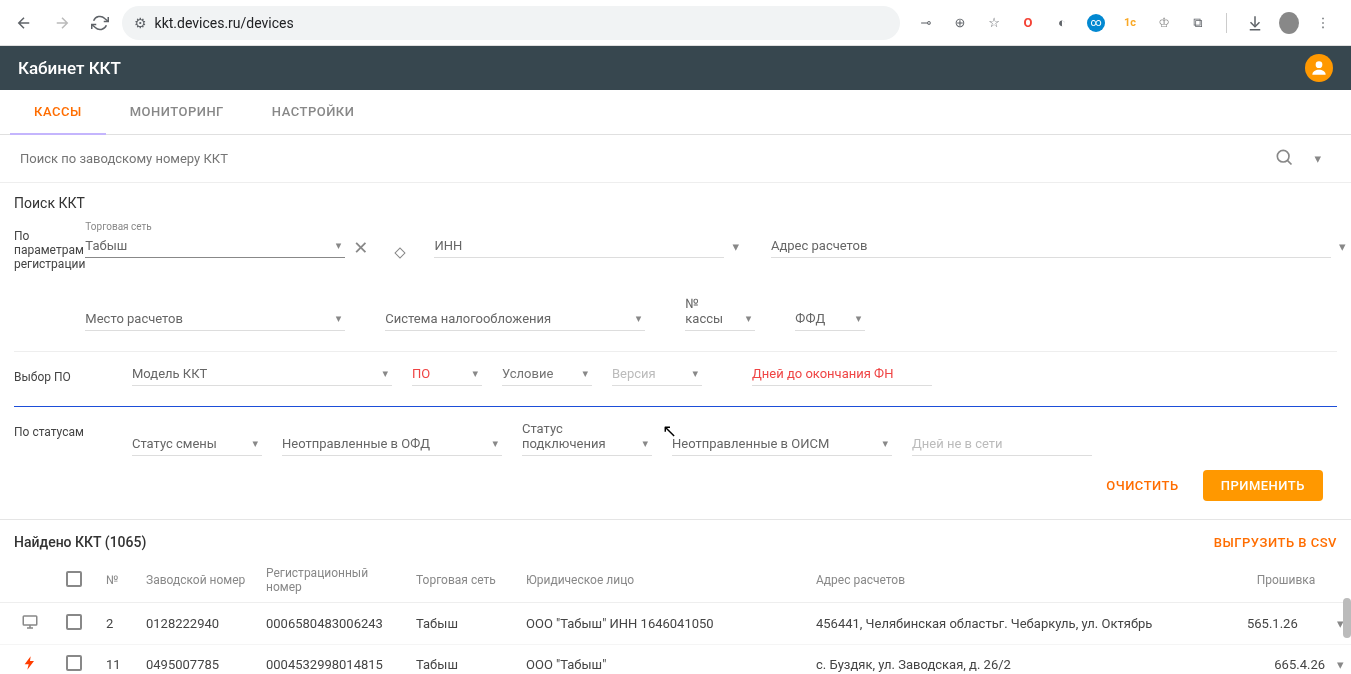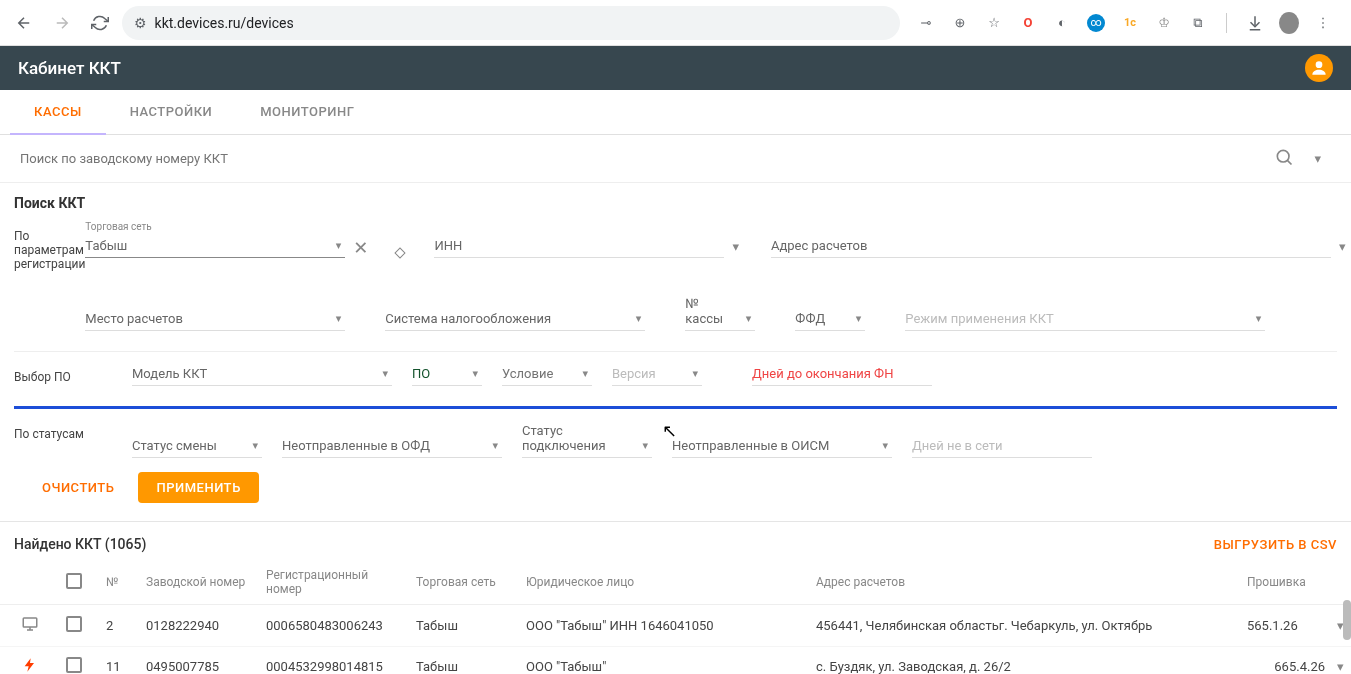--- a/index.html
+++ b/index.html
@@ -12,35 +12,35 @@
 .app-header{background:#37474f;color:#fff;height:44px;display:flex;align-items:center;justify-content:space-between;padding:0 18px}
 .app-title{font-size:17px;font-weight:500}
 .avatar{width:28px;height:28px;border-radius:50%;background:#ff9800;display:flex;align-items:center;justify-content:center}
 .tabs{display:flex;border-bottom:1px solid #e0e0e0;background:#fff;padding:0 10px}
 .tab{padding:14px 24px;font-size:13px;color:#888;letter-spacing:.5px;cursor:pointer;text-transform:uppercase;font-weight:500}
 .tab.active{color:#ff6d00;border-bottom:2px solid #c4b5fd;margin-bottom:-1px}
 .search-bar{display:flex;align-items:center;padding:10px 20px;border-bottom:1px solid #eee}
 .search-input{flex:1;border:none;outline:none;font-size:13px;color:#999;padding:6px 0}
 .search-ic{color:#888;margin:0 10px}
 .filters{background:#fff;padding:12px 14px;border-bottom:1px solid #e5e5e5}
-.filter-title{font-weight:700;font-size:14px;margin-bottom:10px}
+.filter-title{font-weight:400;font-size:14px;margin-bottom:10px}
 .filter-row{display:flex;margin-bottom:12px;padding-bottom:8px}
 .filter-row-label{width:118px;color:#444;font-size:12px;padding-top:8px}
 .filter-controls{flex:1;display:flex;gap:20px;flex-wrap:wrap}
 .sel{position:relative;flex:0 0 auto}
 .sel-label{font-size:10px;color:#888;display:block;margin-bottom:2px}
 .sel-val{border:none;border-bottom:1px solid #ddd;padding:4px 24px 4px 0;font-size:13px;color:#666;background:transparent;cursor:pointer;min-width:70px}
 .sel-val.haslabel{border-bottom:1px solid #888}
 .sel::after{content:"▾";position:absolute;right:4px;bottom:6px;color:#888;font-size:11px}
 .sel.noarrow::after{content:""}
 .sel-w1{width:260px}.sel-w2{width:290px}.sel-w3{width:70px}.sel-w4{width:70px}
 .sel-wm{width:220px}.sel-ws{width:130px}.sel-wss{width:90px}
 .clear-x{color:#888;font-size:18px;cursor:pointer;margin-left:-12px}
 .diamond{display:inline-block;width:8px;height:8px;border:1.5px solid #888;transform:rotate(45deg);margin-left:8px;position:relative;top:-1px}
-.actions{display:flex;justify-content:flex-start;gap:10px;padding:6px 14px}
+.actions{display:flex;justify-content:flex-end;gap:10px;padding:6px 14px}
 .btn-flat{background:transparent;border:none;color:#ff6d00;font-size:13px;font-weight:500;padding:8px 14px;cursor:pointer;text-transform:uppercase;letter-spacing:.5px}
 .btn-raised{background:#ff9800;color:#fff;border:none;font-size:13px;font-weight:500;padding:8px 18px;cursor:pointer;text-transform:uppercase;letter-spacing:.5px;border-radius:4px}
 .results-head{display:flex;justify-content:space-between;align-items:center;padding:14px 14px 8px}
 .results-title{font-weight:500;font-size:14px}
 .export-link{color:#ff6d00;font-size:13px;font-weight:500;cursor:pointer;text-transform:uppercase;letter-spacing:.5px}
 .table{width:100%;border-collapse:collapse}
 .table th{text-align:left;font-weight:400;color:#888;font-size:12px;padding:8px 6px;border-bottom:1px solid #eee}
 .table td{padding:10px 6px;font-size:13px;color:#444;border-bottom:1px solid #f5f5f5}
 .chk{width:16px;height:16px;border:2px solid #888;border-radius:2px;cursor:pointer;display:inline-block}
 .status-ic{width:60px;text-align:center}
@@ -103,22 +103,22 @@
   <div class="avatar">
       <svg width="20" height="20" viewBox="0 0 24 24" fill="#fff">
         <circle cx="12" cy="8" r="4"></circle>
         <path d="M4 20c0-4 4-6 8-6s8 2 8 6"></path>
       </svg>
     </div>
 </div>
 
 <div class="tabs">
   <div class="tab active">КАССЫ</div>
+  <div class="tab">МОНИТОРИНГ</div>
   <div class="tab">НАСТРОЙКИ</div>
-  <div class="tab">МОНИТОРИНГ</div>
 </div>
 
 <div class="search-bar">
   <input class="search-input" placeholder="Поиск по заводскому номеру ККТ" style="">
   <span class="search-ic"><svg width="20" height="20" viewBox="0 0 24 24" fill="none" stroke="#888" stroke-width="2">
         <circle cx="11" cy="11" r="7"></circle>
         <path d="M21 21l-5-5"></path>
       </svg></span>
   <span class="search-ic">▾</span>
 </div>
@@ -151,49 +151,46 @@
           </div>
         <div class="sel sel-w1">
             <div class="sel-val">Система налогообложения</div>
           </div>
         <div class="sel sel-w3">
             <div class="sel-val">№ кассы</div>
           </div>
         <div class="sel sel-w4">
             <div class="sel-val">ФФД</div>
           </div>
-        <div class="sel" style="width:360px">
-            <div class="sel-val" style="color:#bbb">Режим применения ККТ</div>
-          </div>
       </div>
     </div>
   </div>
 
   <div class="filter-row" style="border-top:1px solid #eee;padding-top:10px">
     <div class="filter-row-label">Выбор ПО</div>
     <div class="filter-controls" style="align-items:flex-start">
       <div class="sel sel-w1">
           <div class="sel-val">Модель ККТ</div>
         </div>
       <div class="sel sel-w3">
-          <div class="sel-val" style="color:#14532d">ПО</div>
+          <div class="sel-val" style="color:#ef4444">ПО</div>
         </div>
       <div class="sel sel-wss">
           <div class="sel-val" style="color:#737373">Условие</div>
         </div>
       <div class="sel sel-wss">
           <div class="sel-val" style="color:#bbb">Версия</div>
         </div>
       <div class="sel noarrow" style="width:180px;margin-left:30px">
           <div class="sel-val" style="color:#ef4444">Дней до окончания ФН</div>
         </div>
     </div>
   </div>
 
-  <div class="filter-row" style="border-top:3px solid #1d4ed8;padding-top:10px;margin-bottom:0">
+  <div class="filter-row" style="border-top:1px solid #1d4ed8;padding-top:10px;margin-bottom:0">
     <div class="filter-row-label">По статусам</div>
     <div class="filter-controls" style="align-items:flex-end">
       <div class="sel sel-ws">
           <div class="sel-val">Статус смены</div>
         </div>
       <div class="sel sel-wm">
           <div class="sel-val">Неотправленные в ОФД</div>
         </div>
       <div class="sel sel-ws">
           <div class="sel-val">Статус подключения</div>
@@ -223,21 +220,21 @@
     <thead>
       <tr>
         <th class="status-ic"></th>
         <th style="width:40px"><span class="chk"></span></th>
         <th style="width:40px">№</th>
         <th style="width:120px">Заводской номер</th>
         <th style="width:150px">Регистрационный номер</th>
         <th style="width:110px">Торговая сеть</th>
         <th style="width:290px">Юридическое лицо</th>
         <th>Адрес расчетов</th>
-        <th style="width:90px;text-align:left">Прошивка</th>
+        <th style="width:90px;text-align:center">Прошивка</th>
         <th style="width:20px"></th>
       </tr>
     </thead>
     <tbody id="table-body">
         <tr>
           <td class="status-ic"><svg width="18" height="18" viewBox="0 0 24 24" fill="none" stroke="#888" stroke-width="2">
               <rect x="3" y="4" width="18" height="12" rx="1"></rect>
               <path d="M8 20h8M12 16v4"></path>
             </svg></td>
           <td><span class="chk"></span></td>

